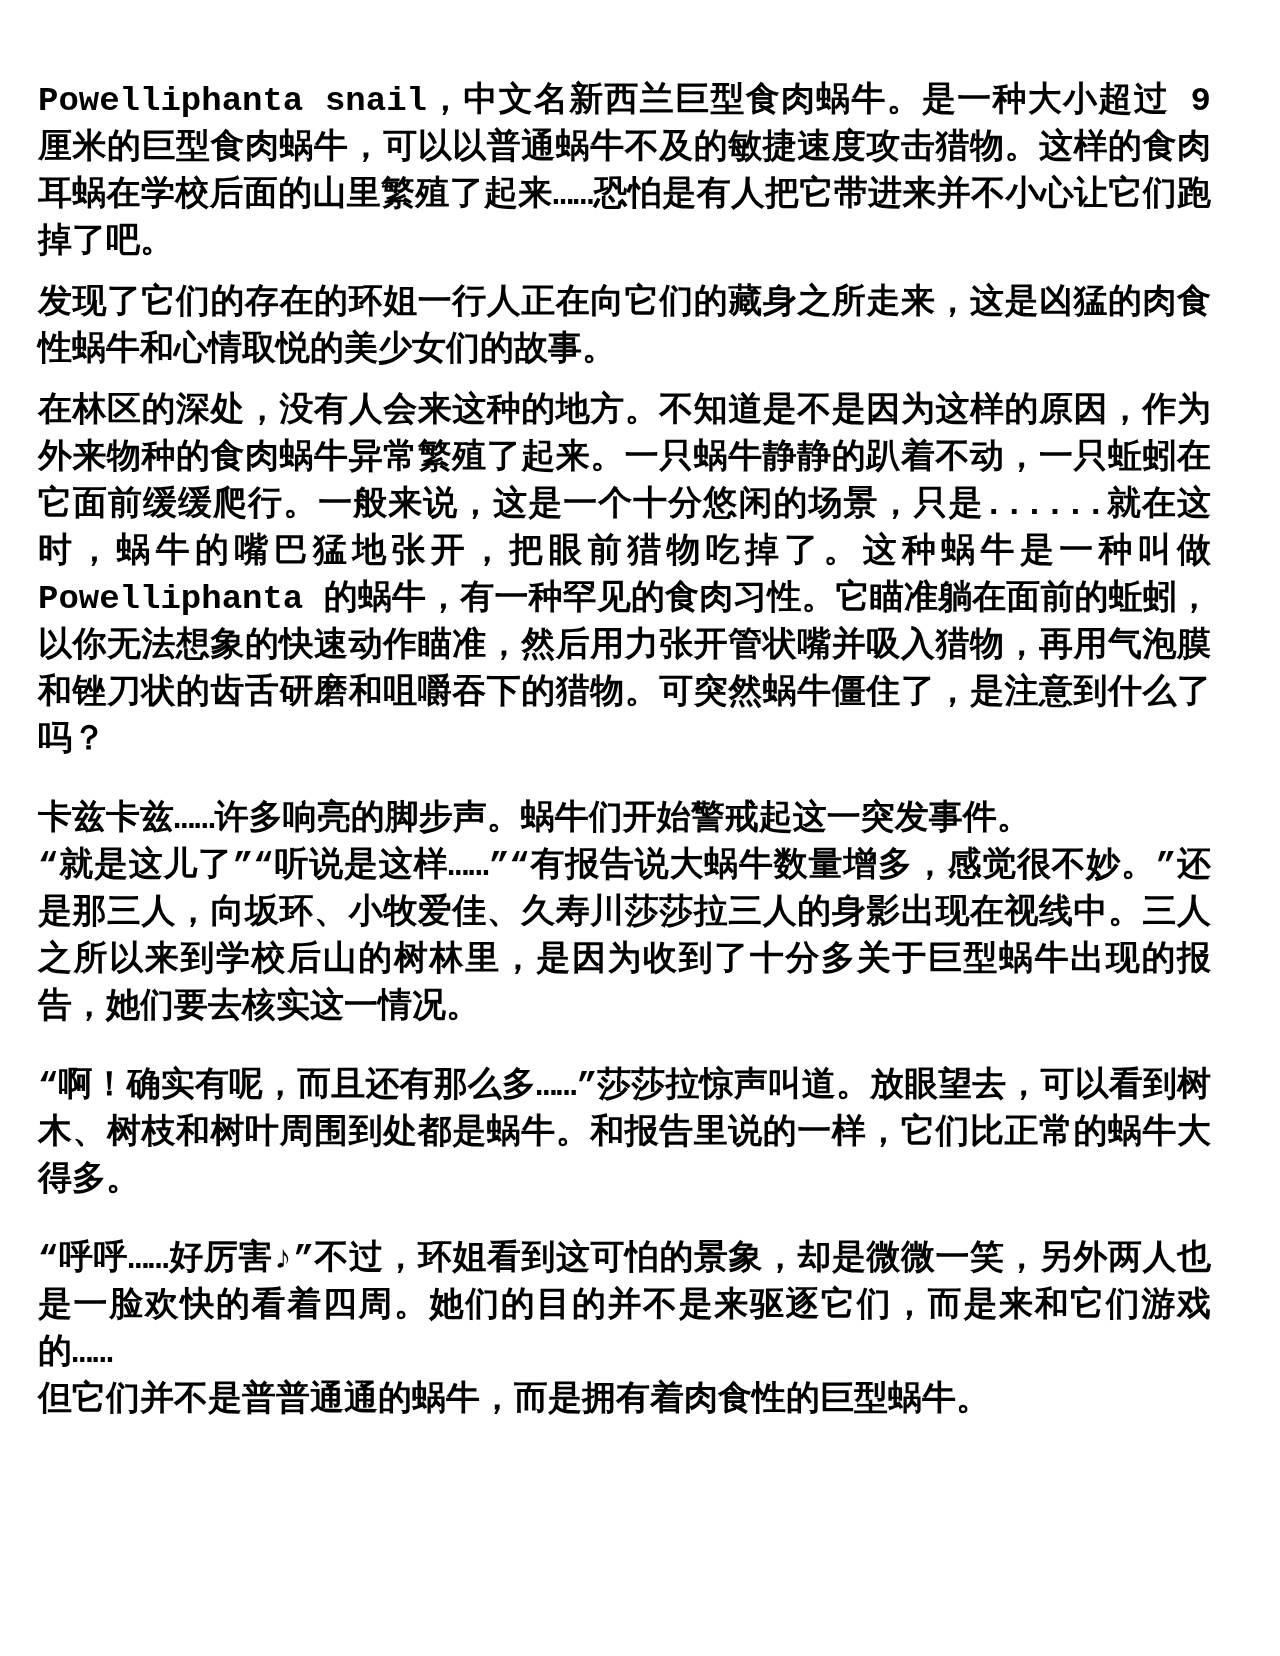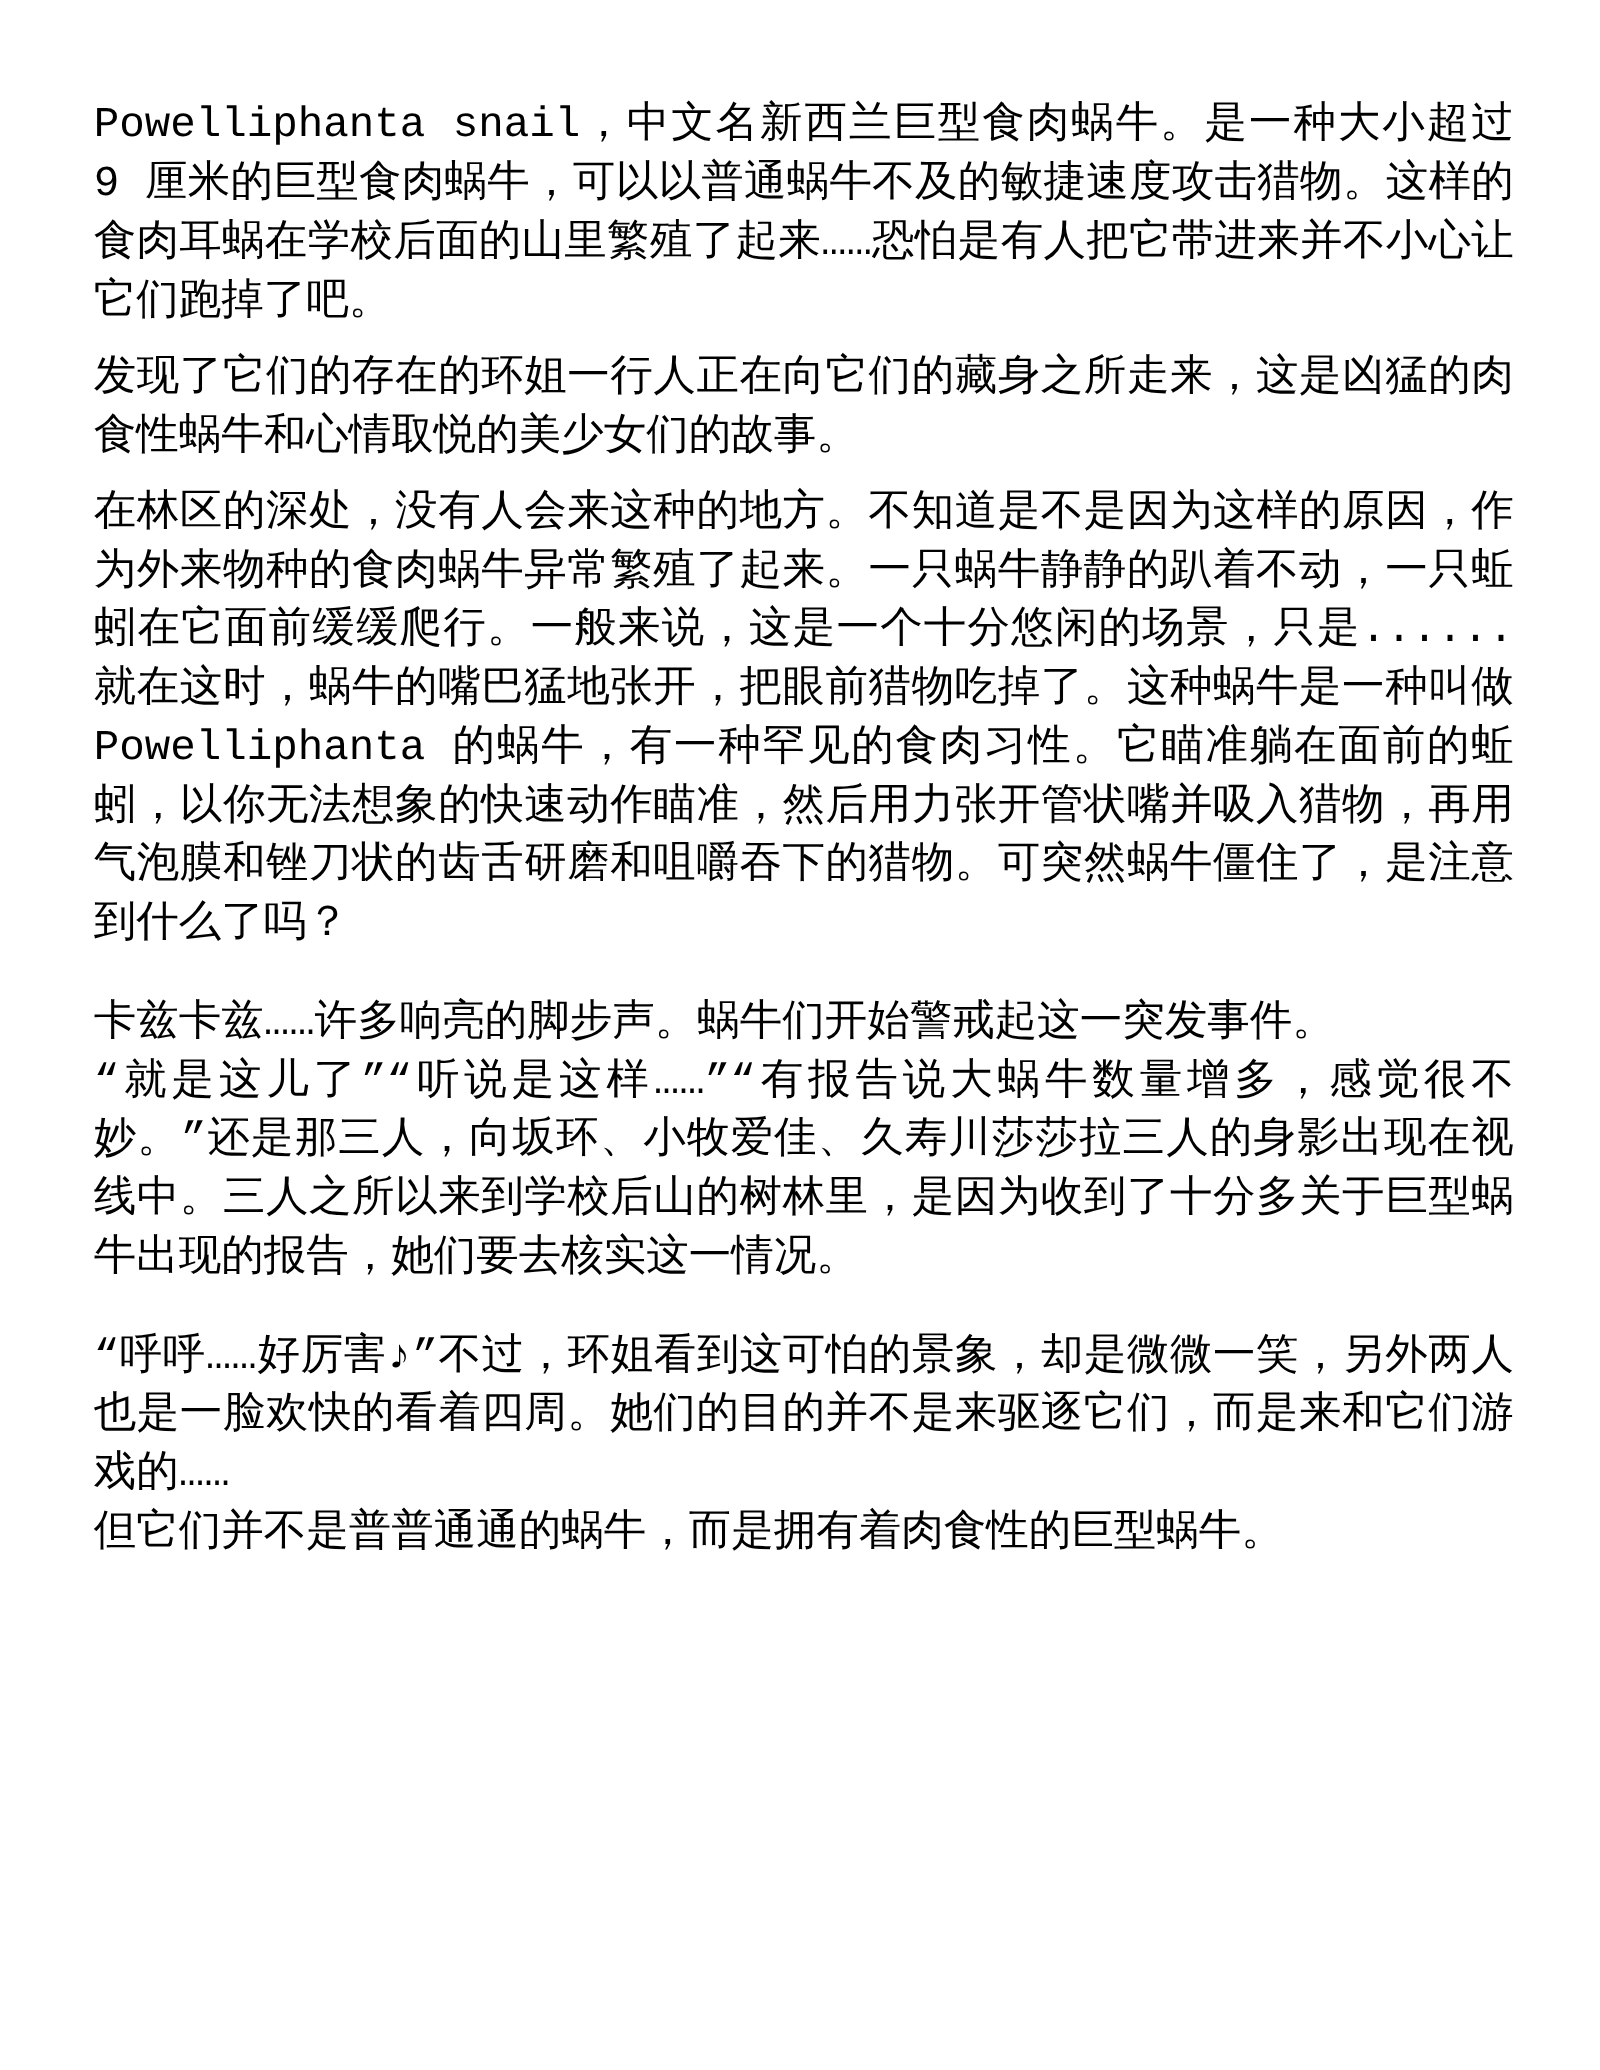--- a/index.html
+++ b/index.html
@@ -9,27 +9,28 @@
   body {
     width: 1280px;
     height: 1656px;
     background: #ffffff;
     overflow: hidden;
   }
   .page {
     box-sizing: border-box;
     width: 1280px;
     height: 1656px;
-    padding: 78px 69px 0 75px;
+    padding: 78px 69px 0 38px;
     background: #ffffff;
     color: #000000;
     
     font-family: "Liberation Mono", "DejaVu Sans Mono", "Liberation Sans", "DejaVu Sans", sans-serif;
     font-size: 34px;
     line-height: 47px;
+    font-weight: bold;
   }
   p.story {
     margin: 0 0 14px 0;
     white-space: pre-line;      
     text-align: justify;
     text-justify: inter-character;
     word-break: break-word;
     color: #000000;
   }
   p.story.blank-before {
@@ -45,17 +46,18 @@
 <div class="page">
   <p class="story">Powelliphanta snail，中文名新西兰巨型食肉蜗牛。是一种大小超过 9 厘米的巨型食肉蜗牛，可以以普通蜗牛不及的敏捷速度攻击猎物。这样的食肉耳蜗在学校后面的山里繁殖了起来……恐怕是有人把它带进来并不小心让它们跑掉了吧。</p>
 
   <p class="story">发现了它们的存在的环姐一行人正在向它们的藏身之所走来，这是凶猛的肉食性蜗牛和心情取悦的美少女们的故事。</p>
 
   <p class="story">在林区的深处，没有人会来这种的地方。不知道是不是因为这样的原因，作为外来物种的食肉蜗牛异常繁殖了起来。一只蜗牛静静的趴着不动，一只蚯蚓在它面前缓缓爬行。一般来说，这是一个十分悠闲的场景，只是......就在这时，蜗牛的嘴巴猛地张开，把眼前猎物吃掉了。这种蜗牛是一种叫做 Powelliphanta 的蜗牛，有一种罕见的食肉习性。它瞄准躺在面前的蚯蚓，以你无法想象的快速动作瞄准，然后用力张开管状嘴并吸入猎物，再用气泡膜和锉刀状的齿舌研磨和咀嚼吞下的猎物。可突然蜗牛僵住了，是注意到什么了吗？</p>
 
   <p class="story blank-before">卡兹卡兹……许多响亮的脚步声。蜗牛们开始警戒起这一突发事件。
 “就是这儿了”“听说是这样……”“有报告说大蜗牛数量增多，感觉很不妙。”还是那三人，向坂环、小牧爱佳、久寿川莎莎拉三人的身影出现在视线中。三人之所以来到学校后山的树林里，是因为收到了十分多关于巨型蜗牛出现的报告，她们要去核实这一情况。</p>
 
+  <p class="story blank-before">“啊！确实有呢，而且还有那么多……”莎莎拉惊声叫道。放眼望去，可以看到树木、树枝和树叶周围到处都是蜗牛。和报告里说的一样，它们比正常的蜗牛大得多。</p>
 
 
   <p class="story blank-before">“呼呼……好厉害♪”不过，环姐看到这可怕的景象，却是微微一笑，另外两人也是一脸欢快的看着四周。她们的目的并不是来驱逐它们，而是来和它们游戏的……
 但它们并不是普普通通的蜗牛，而是拥有着肉食性的巨型蜗牛。</p>
 </div>
 
 </body></html>

